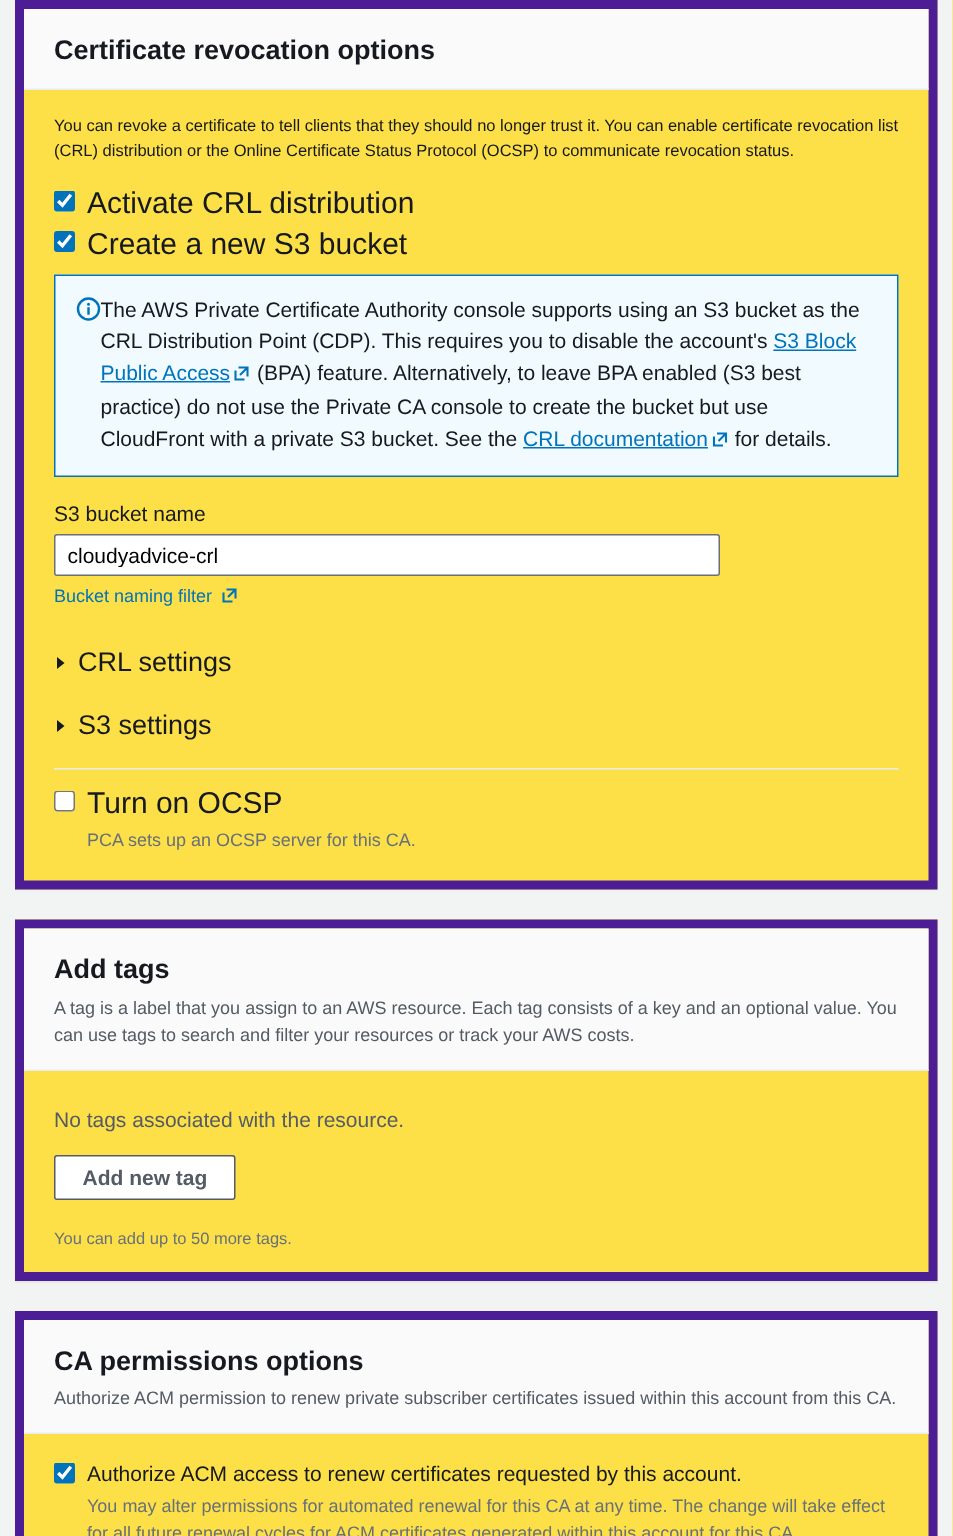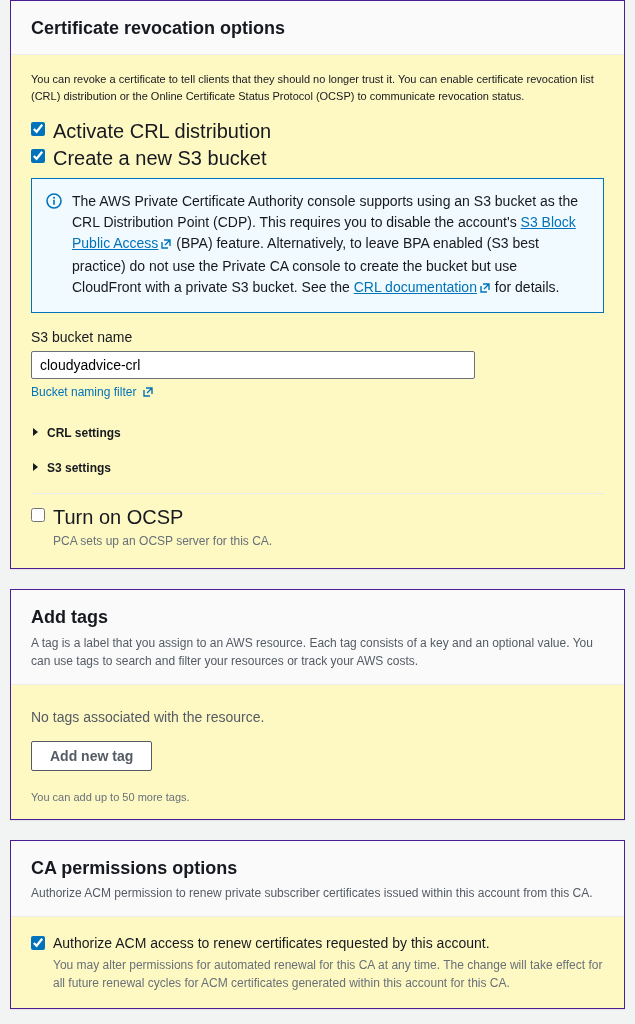--- a/index.html
+++ b/index.html
@@ -5,22 +5,22 @@
 * { box-sizing: border-box; margin: 0; padding: 0; }
 body {
   font-family: "Amazon Ember", "Helvetica Neue", Arial, sans-serif;
   background: #f2f3f3;
   color: #16191f;
   font-size: 14px;
   width: 635px;
   padding: 0 0 12px 0;
 }
 .panel {
-  background: #fef9c3;
-  border: 1px solid #4c1d95;
+  background: #fde047;
+  border: 6px solid #4c1d95;
   box-shadow: 0 1px 1px rgba(0,0,0,0.05);
   margin: 0 10px 20px 10px;
 }
 .panel-header {
   padding: 16px 20px 14px 20px;
   border-bottom: 1px solid #eaeded;
   background: #fafafa;
 }
 .panel-header h2 {
   font-size: 18px;
@@ -66,21 +66,20 @@
   margin-left: 22px;
   margin-bottom: 14px;
   line-height: 1.4;
 }
 .info-box {
   border: 1px solid #0073bb;
   background: #f1faff;
   padding: 12px 14px 12px 14px;
   margin: 8px 0 16px 0;
   display: flex;
-  gap: 10px;
   font-size: 14px;
   line-height: 1.5;
 }
 .info-icon {
   color: #0073bb;
   flex-shrink: 0;
   margin-top: 2px;
 }
 .info-text { color: #16191f; }
 .link {
@@ -113,22 +112,22 @@
   font-size: 12px;
   margin-top: 6px;
   cursor: pointer;
 }
 .expand-row {
   display: flex;
   align-items: center;
   gap: 6px;
   padding: 10px 0;
   cursor: pointer;
-  font-size: 12px;
-  font-weight: 700;
+  font-size: 18px;
+  font-weight: 400;
   border-top: 1px solid transparent;
 }
 .expand-row .caret {
   flex-shrink: 0;
 }
 .separator {
   border-top: 1px solid #eaeded;
   margin-top: 8px;
 }
 .no-tags {

